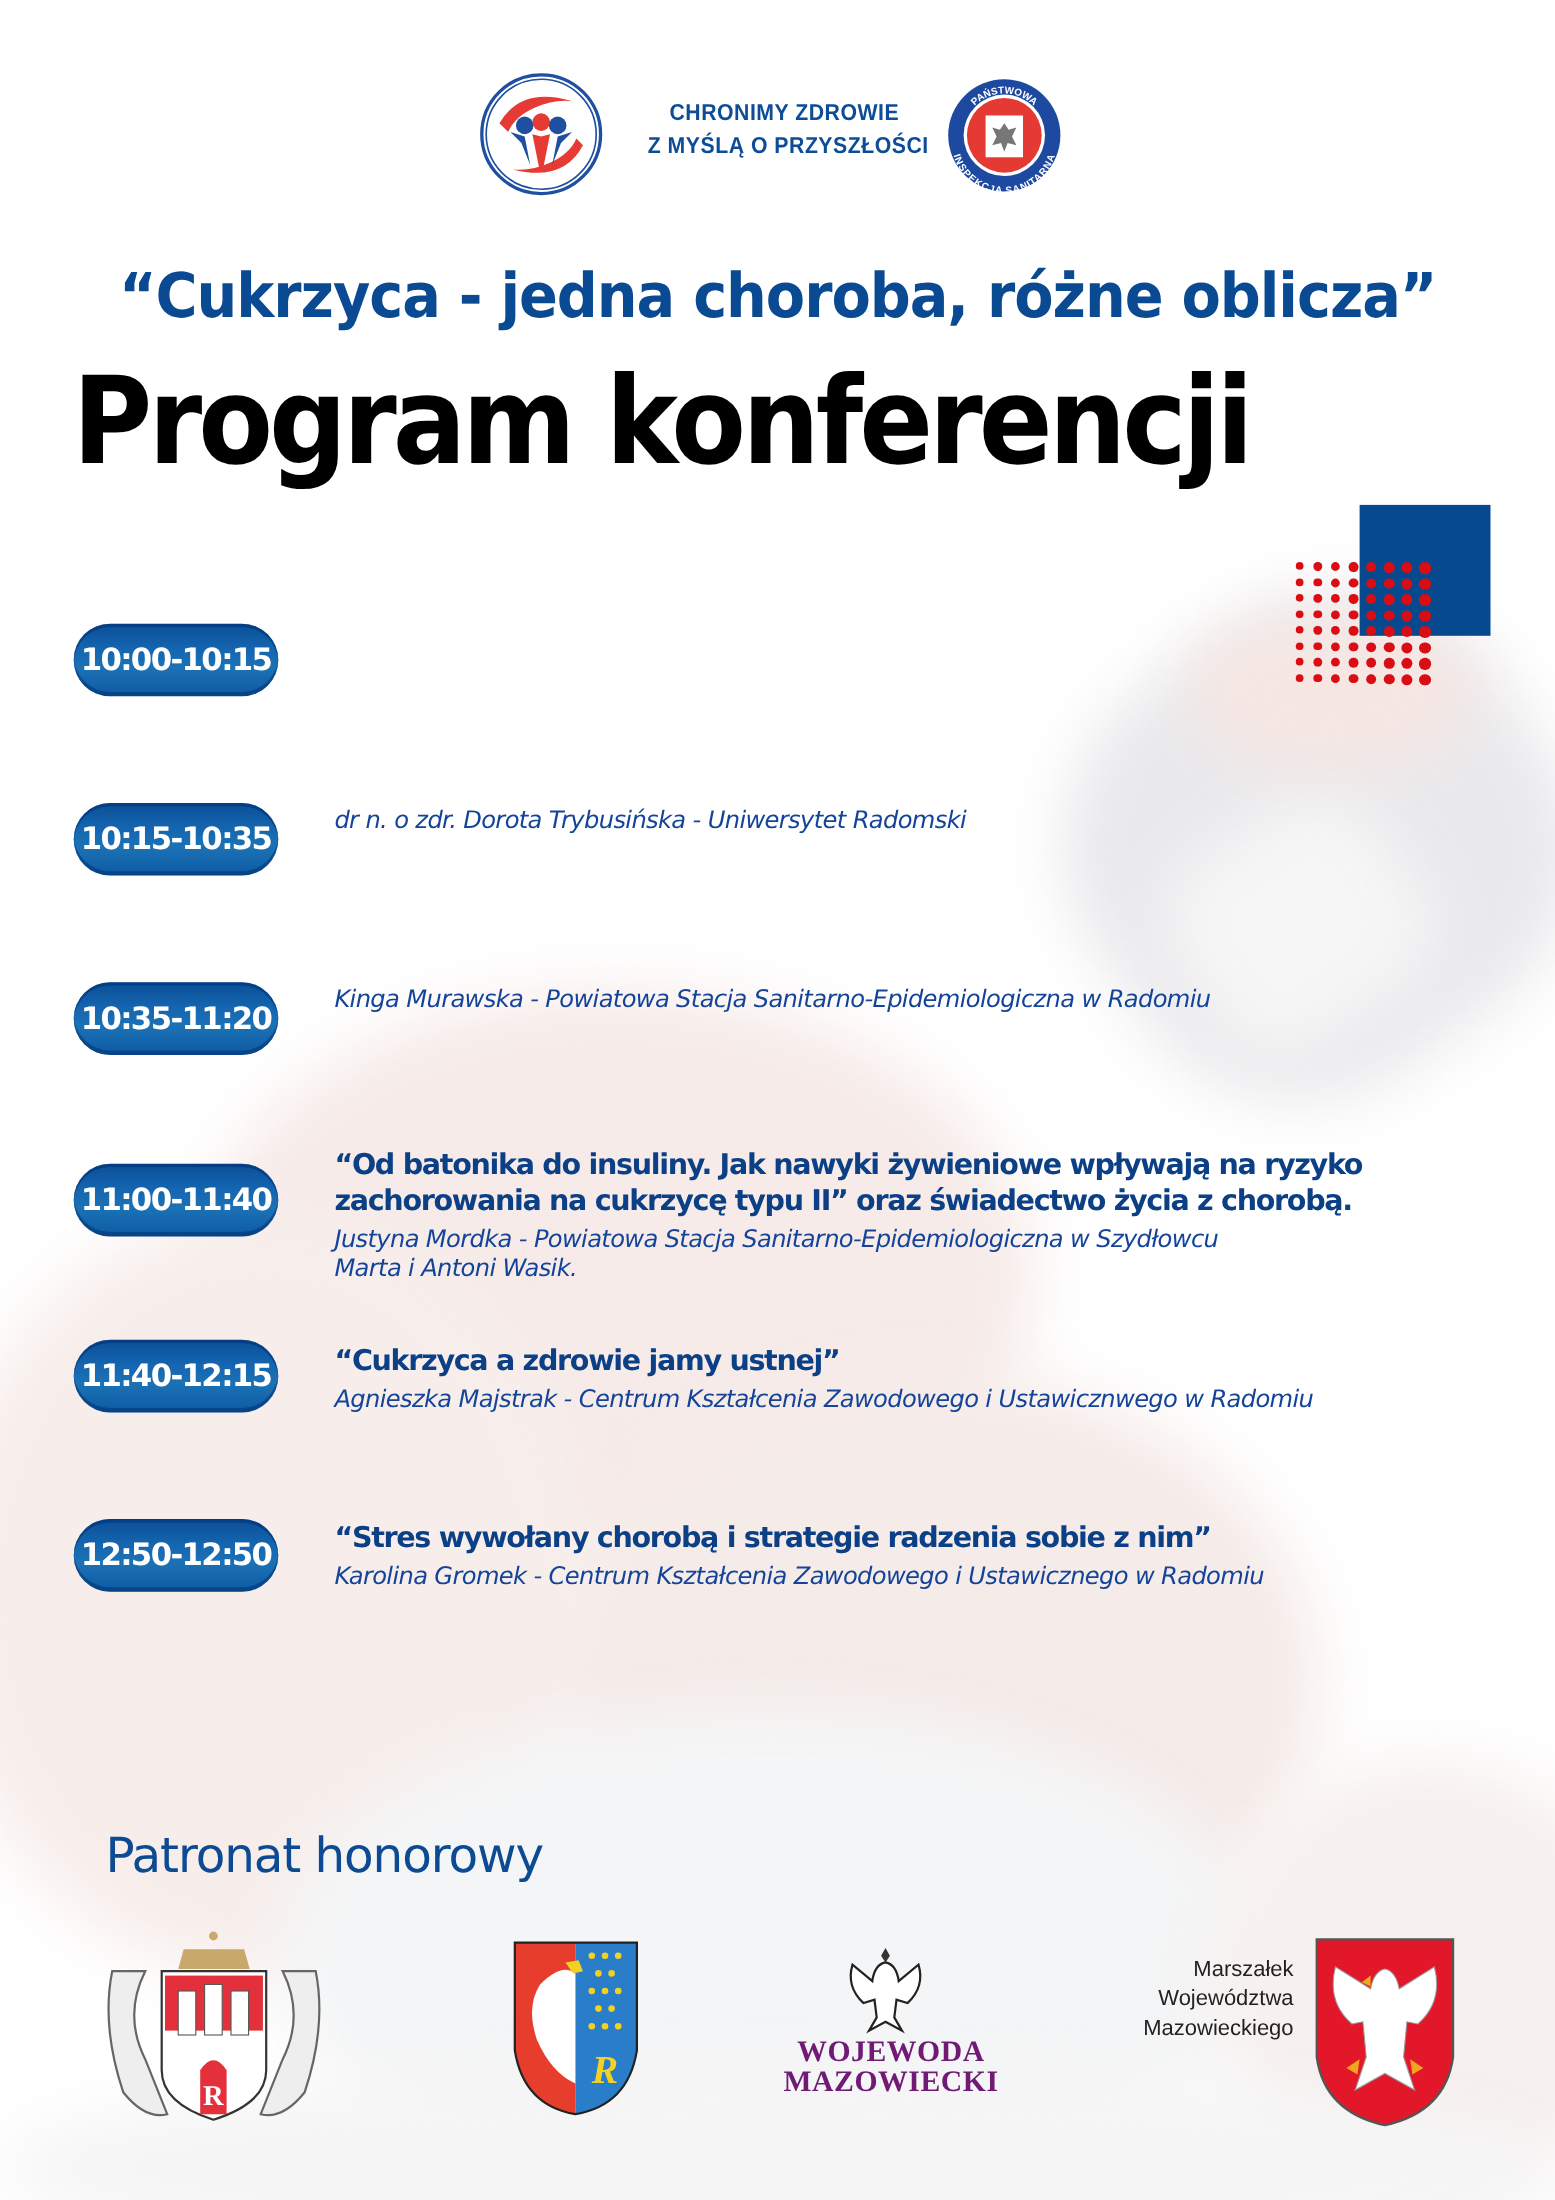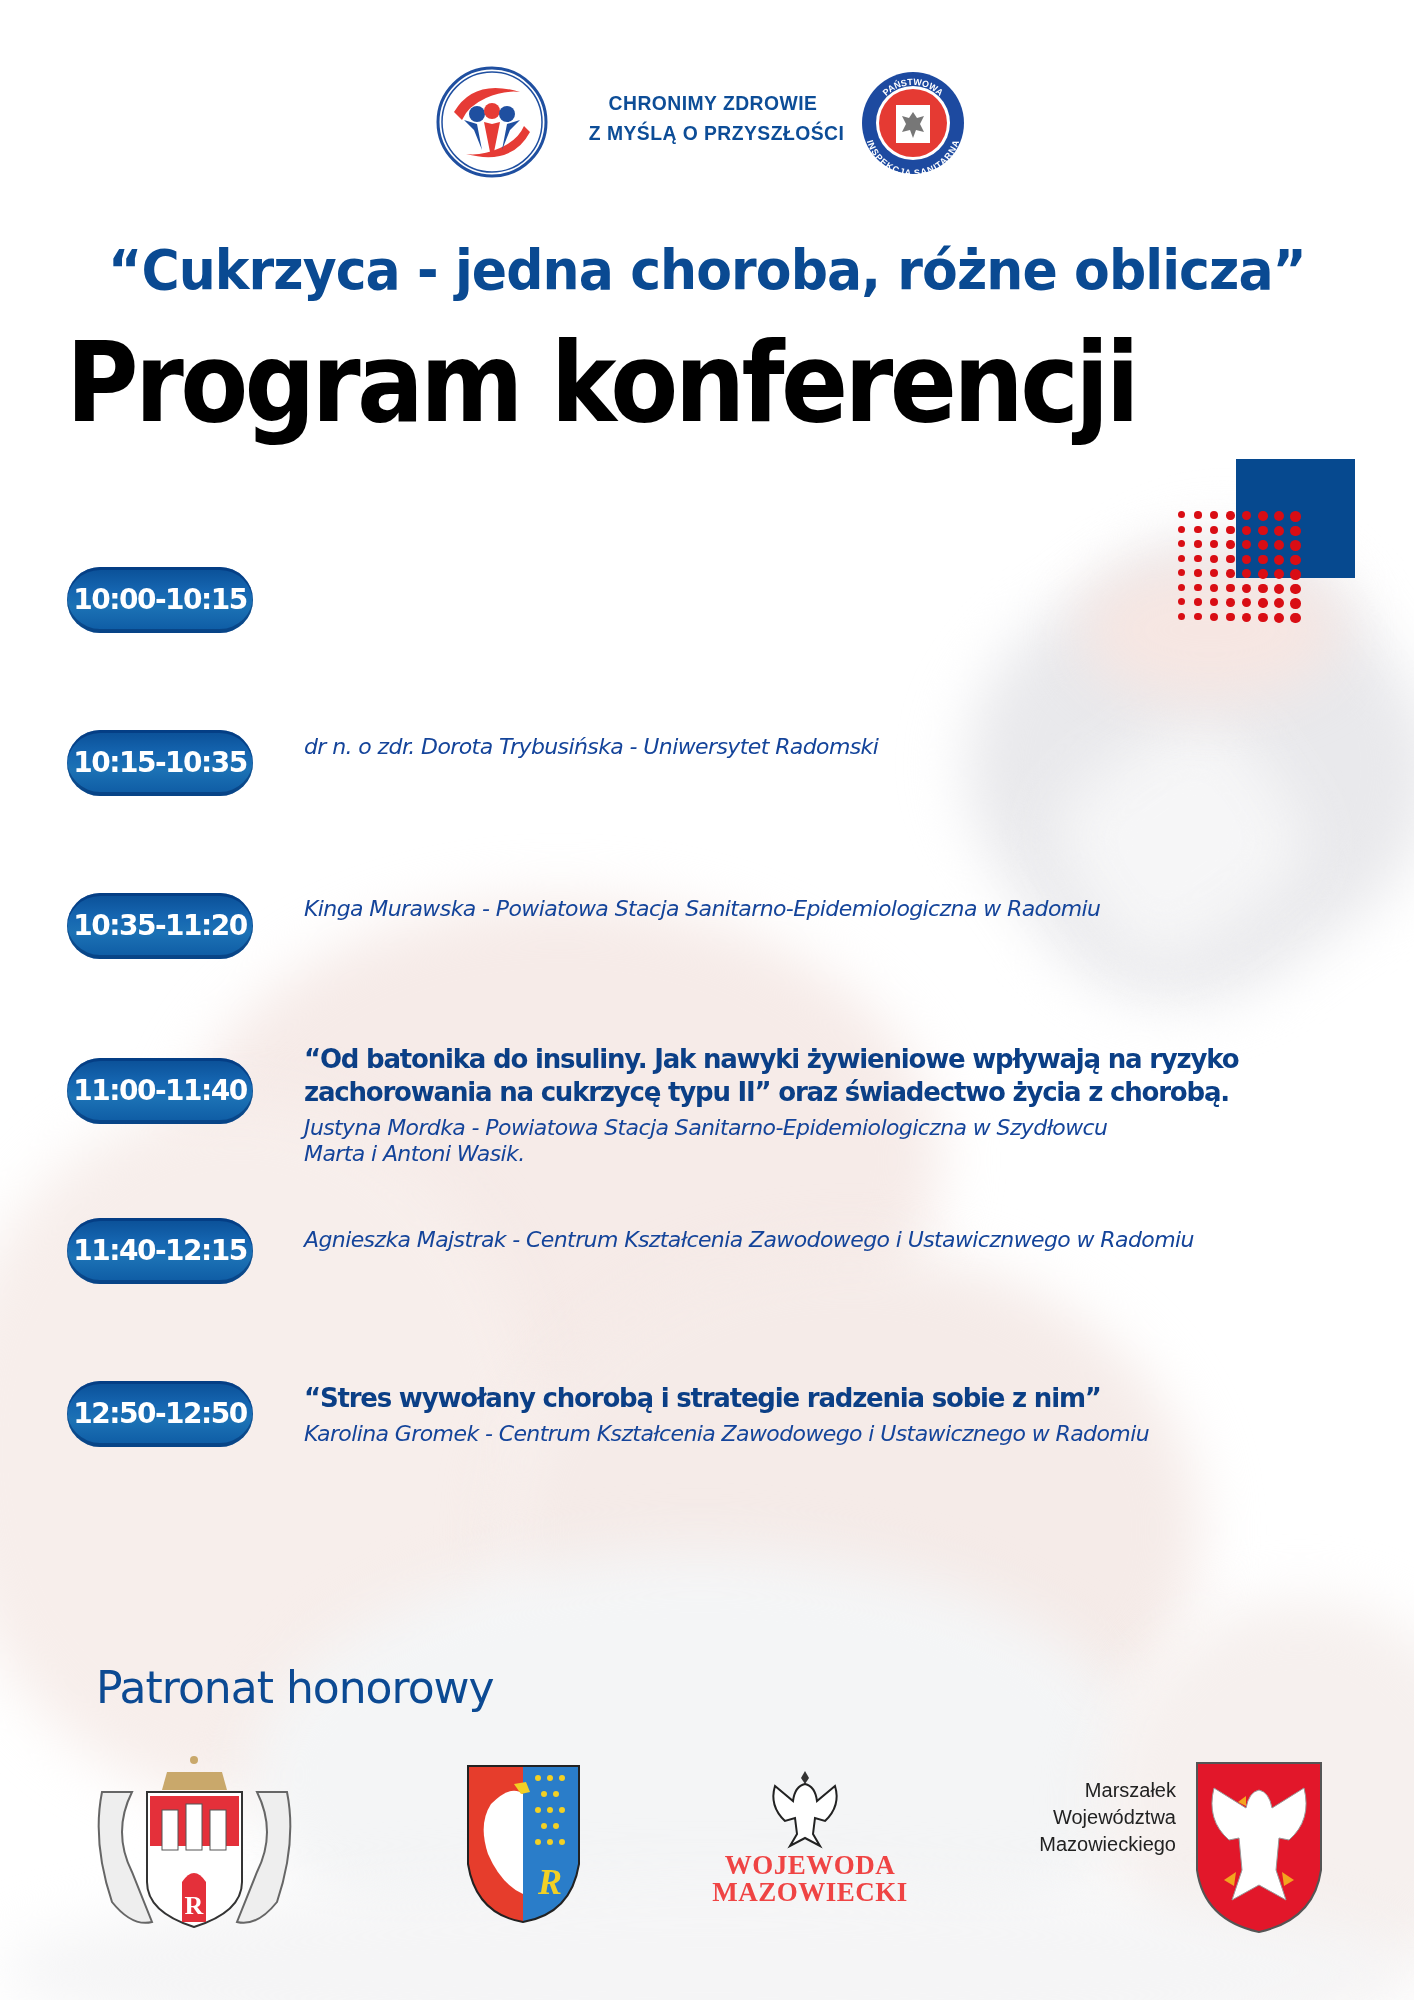--- a/index.html
+++ b/index.html
@@ -56,21 +56,21 @@
   }
   .patronat {
     position: absolute; left: 96px; top: 1658px; color: #0c4a93;
     font-size: 44px; line-height: 60px; font-family: "DejaVu Sans", sans-serif;
     letter-spacing: -1px;
   }
   .patron { position: absolute; }
   .wojewoda-text {
     position: absolute; left: 690px; top: 1852px; width: 240px; text-align: center;
     font-family: "Liberation Serif", serif; font-weight: bold; font-size: 27px; line-height: 27px;
-    color: #ef4444; letter-spacing: 0.5px;
+    color: #701a75; letter-spacing: 0.5px;
   }
   .marszalek-text {
     position: absolute; left: 1000px; top: 1777px; width: 176px; text-align: right;
     font-family: "Liberation Sans", sans-serif; font-size: 20px; line-height: 27px; color: #222;
   }
 </style>
 </head>
 <body>
 
 <div class="bg-layer">
@@ -218,20 +218,21 @@
     <div class="item-title">“Od batonika do insuliny. Jak nawyki żywieniowe wpływają na ryzyko
 zachorowania na cukrzycę typu II” oraz świadectwo życia z chorobą.</div>
     <div class="item-speaker">Justyna Mordka - Powiatowa Stacja Sanitarno-Epidemiologiczna w Szydłowcu
 Marta i Antoni Wasik.</div>
   </div>
 </div>
 
 <div class="row" style="top:0">
   <div class="pill" style="top:1218px">11:40-12:15</div>
   <div class="item-text" style="top:1221px">
+    <div class="item-title">“Cukrzyca a zdrowie jamy ustnej”</div>
     <div class="item-speaker">Agnieszka Majstrak - Centrum Kształcenia Zawodowego i Ustawicznwego w Radomiu</div>
   </div>
 </div>
 
 <div class="row" style="top:0">
   <div class="pill" style="top:1381px">12:50-12:50</div>
   <div class="item-text" style="top:1382px">
     <div class="item-title">“Stres wywołany chorobą i strategie radzenia sobie z nim”</div>
     <div class="item-speaker">Karolina Gromek - Centrum Kształcenia Zawodowego i Ustawicznego w Radomiu</div>
   </div>

